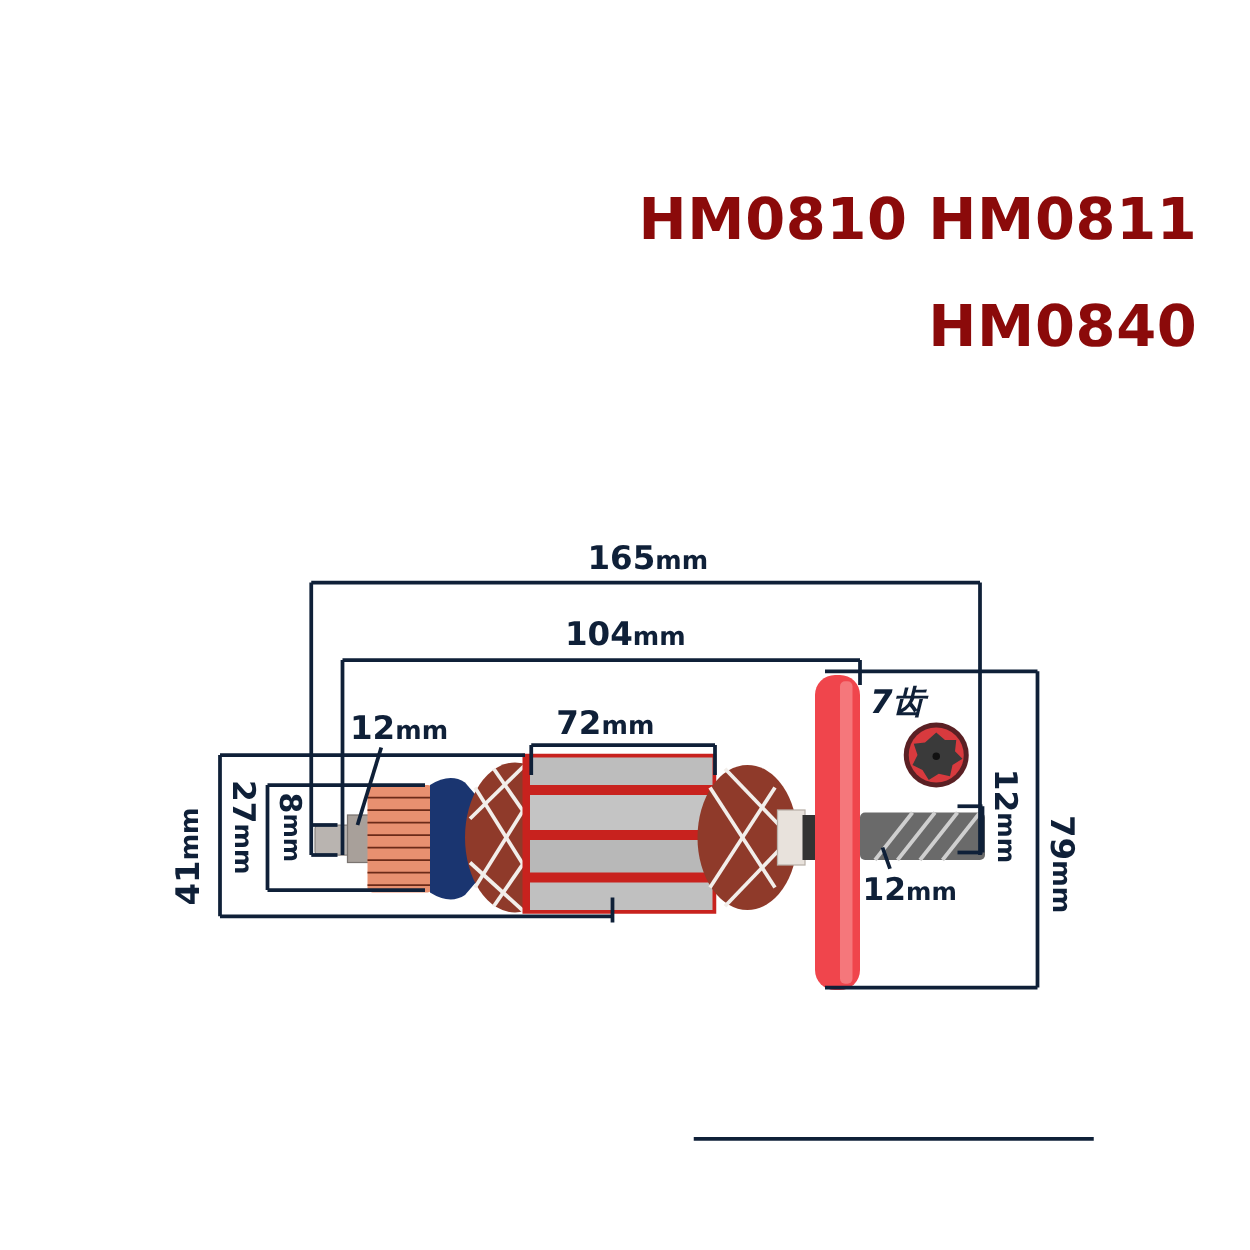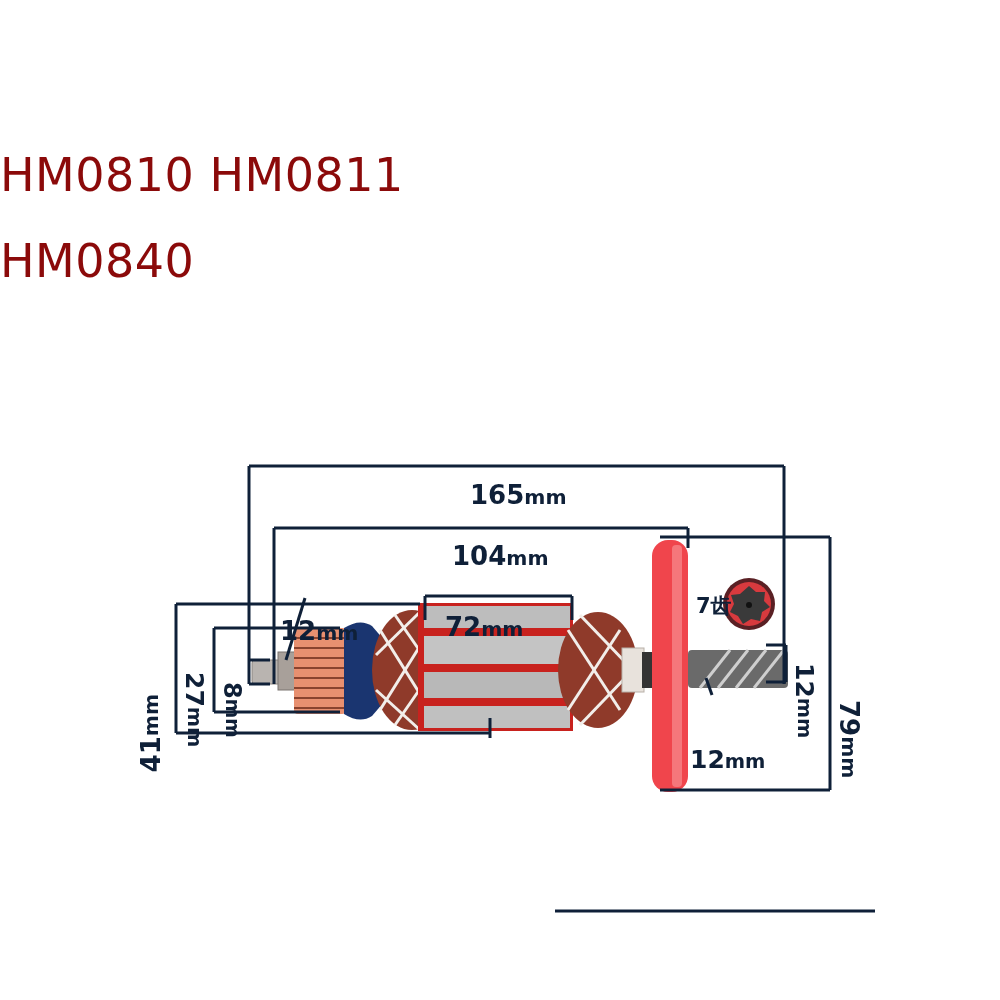--- a/index.html
+++ b/index.html
@@ -1,18 +1,18 @@
 <!DOCTYPE html>
 <html><head>
 <meta charset="utf-8">
 <style>
   html,body{margin:0;padding:0;background:#fff;}
   body{width:1000px;height:1000px;position:relative;overflow:hidden;font-family:"DejaVu Sans","Liberation Sans",sans-serif;}
-  .title{position:absolute;left:0;width:958px;text-align:left;color:#8b0a0a;font-weight:normal;font-size:46px;letter-spacing:0.5px;}
-  .dim{position:absolute;color:#0f2038;font-weight:bold;font-family:"DejaVu Sans","Liberation Sans",sans-serif;margin-top:48px;}
+  .title{position:absolute;left:0;width:958px;text-align:right;color:#8b0a0a;font-weight:bold;font-size:46px;letter-spacing:0.5px;}
+  .dim{position:absolute;color:#0f2038;font-weight:bold;font-family:"DejaVu Sans","Liberation Sans",sans-serif;}
   .dim .mm{font-size:0.78em;}
   .vert{writing-mode:vertical-rl;}
   svg{position:absolute;left:0;top:0;}
 </style>
 </head>
 <body>
 
 <div class="title" style="top:148px;">HM0810 HM0811</div>
 <div class="title" style="top:234px;">HM0840</div>
 
@@ -142,21 +142,21 @@
 </div>
 <div class="dim vert" style="left:136px;top:646px;font-size:26px;transform:rotate(180deg);">
   <span>41</span><span class="mm">mm</span>
 </div>
 <div class="dim vert" style="left:180px;top:624px;font-size:25px;">
   <span>27</span><span class="mm">mm</span>
 </div>
 <div class="dim vert" style="left:218px;top:634px;font-size:24px;">
   <span>8</span><span class="mm">mm</span>
 </div>
-<div class="dim" style="left:696px;top:544px;font-size:21px;">7齿</div>
+<div class="dim" style="left:696px;top:544px;font-size:26px;font-style:italic;">7齿</div>
 <div class="dim vert" style="left:790px;top:615px;font-size:25px;">
   <span>12</span><span class="mm">mm</span>
 </div>
 <div class="dim" style="left:690px;top:697px;font-size:25px;">
   <span>12</span><span class="mm">mm</span>
 </div>
 <div class="dim vert" style="left:834px;top:652px;font-size:26px;">
   <span>79</span><span class="mm">mm</span>
 </div>
 

